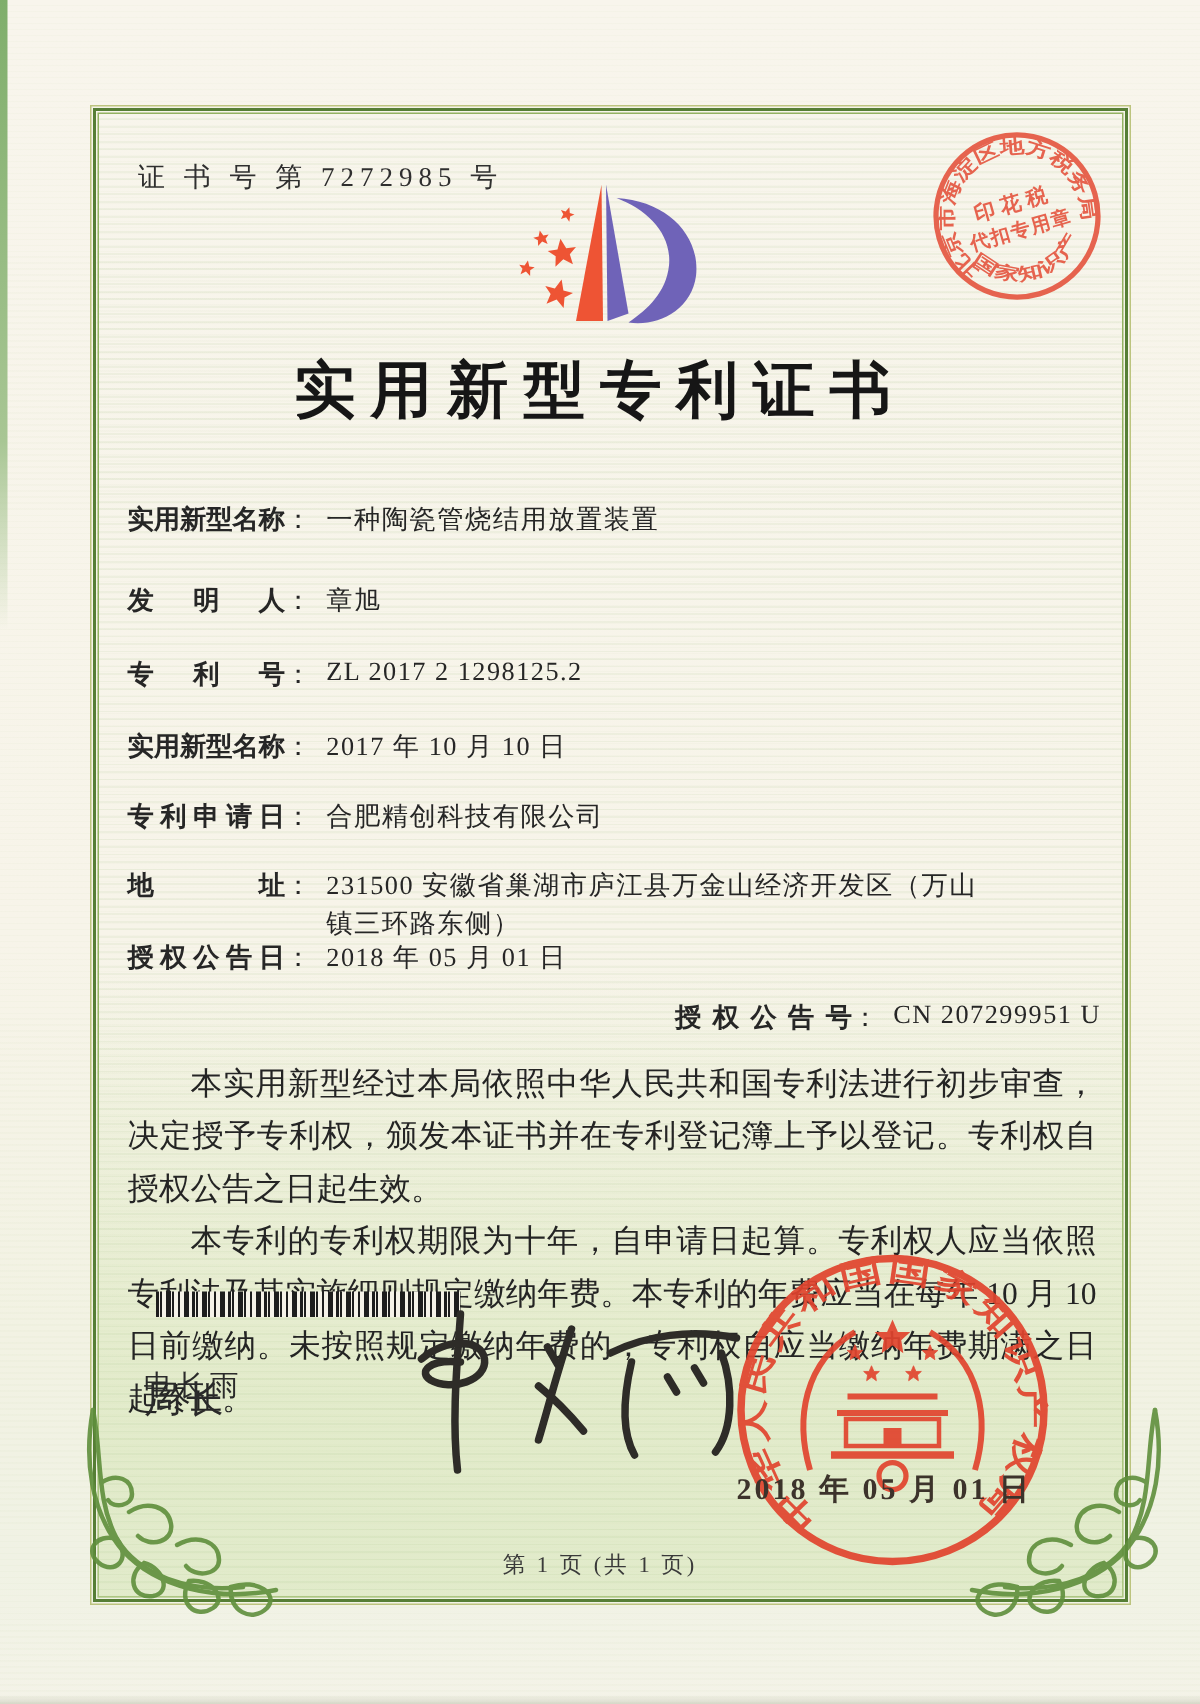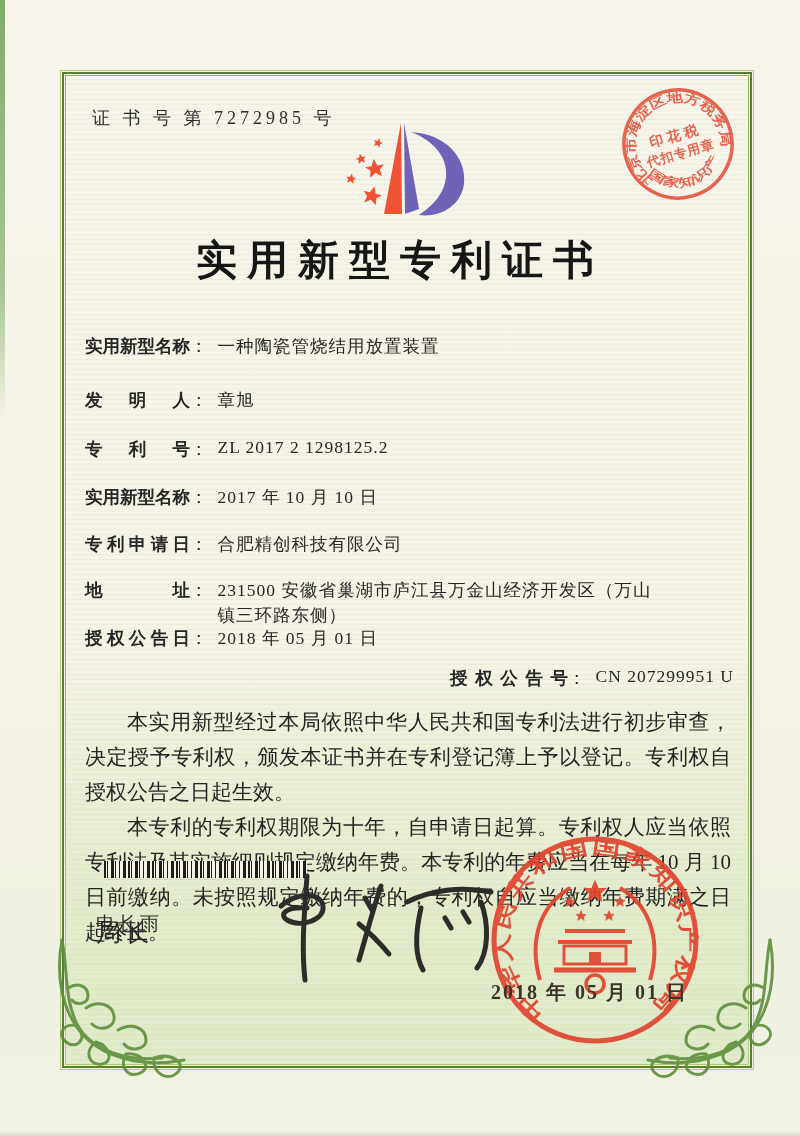--- a/index.html
+++ b/index.html
@@ -218,15 +218,16 @@
       </text>
       <path id="taxBottom" d="M 43.4 105 A 42 42 0 0 0 116.6 105" fill="none"></path>
       <text font-size="11.5" fill="#e4503a" font-weight="bold">
         <textPath href="#taxBottom" startOffset="0" textLength="118" lengthAdjust="spacingAndGlyphs">国家知识产权局</textPath>
       </text>
       <text x="80" y="80" text-anchor="middle" font-size="14" fill="#e4503a" font-weight="bold" letter-spacing="4">印花税</text>
       <text x="80" y="98" text-anchor="middle" font-size="13" fill="#e4503a" font-weight="bold" letter-spacing="1">代扣专用章</text>
     </g>
   </svg>
 
+  <div class="footer">第 1 页 (共 1 页)</div>
 
   <div class="bottom-edge"></div>
 </div>
 
 </body></html>

